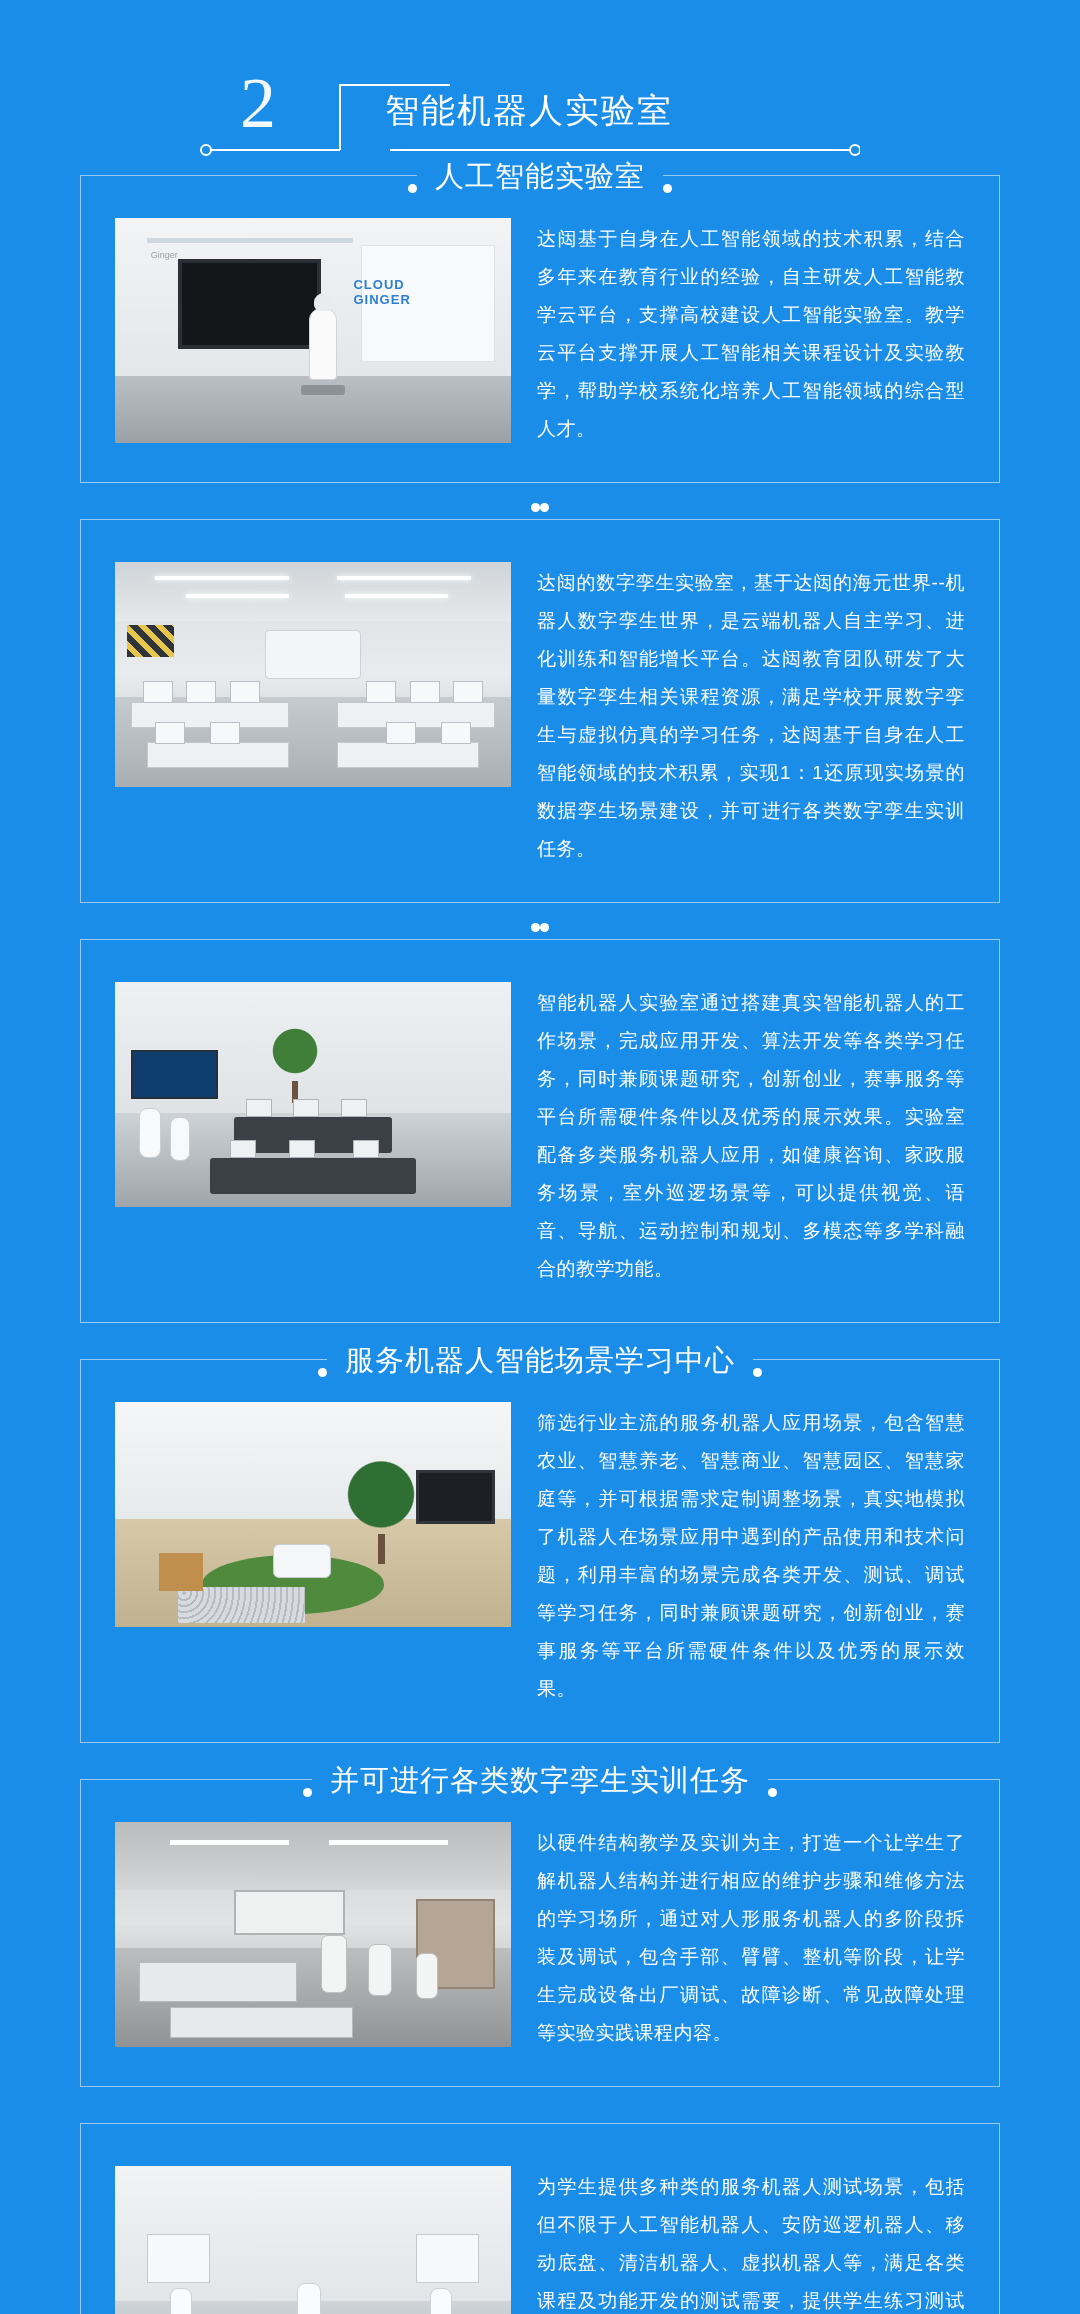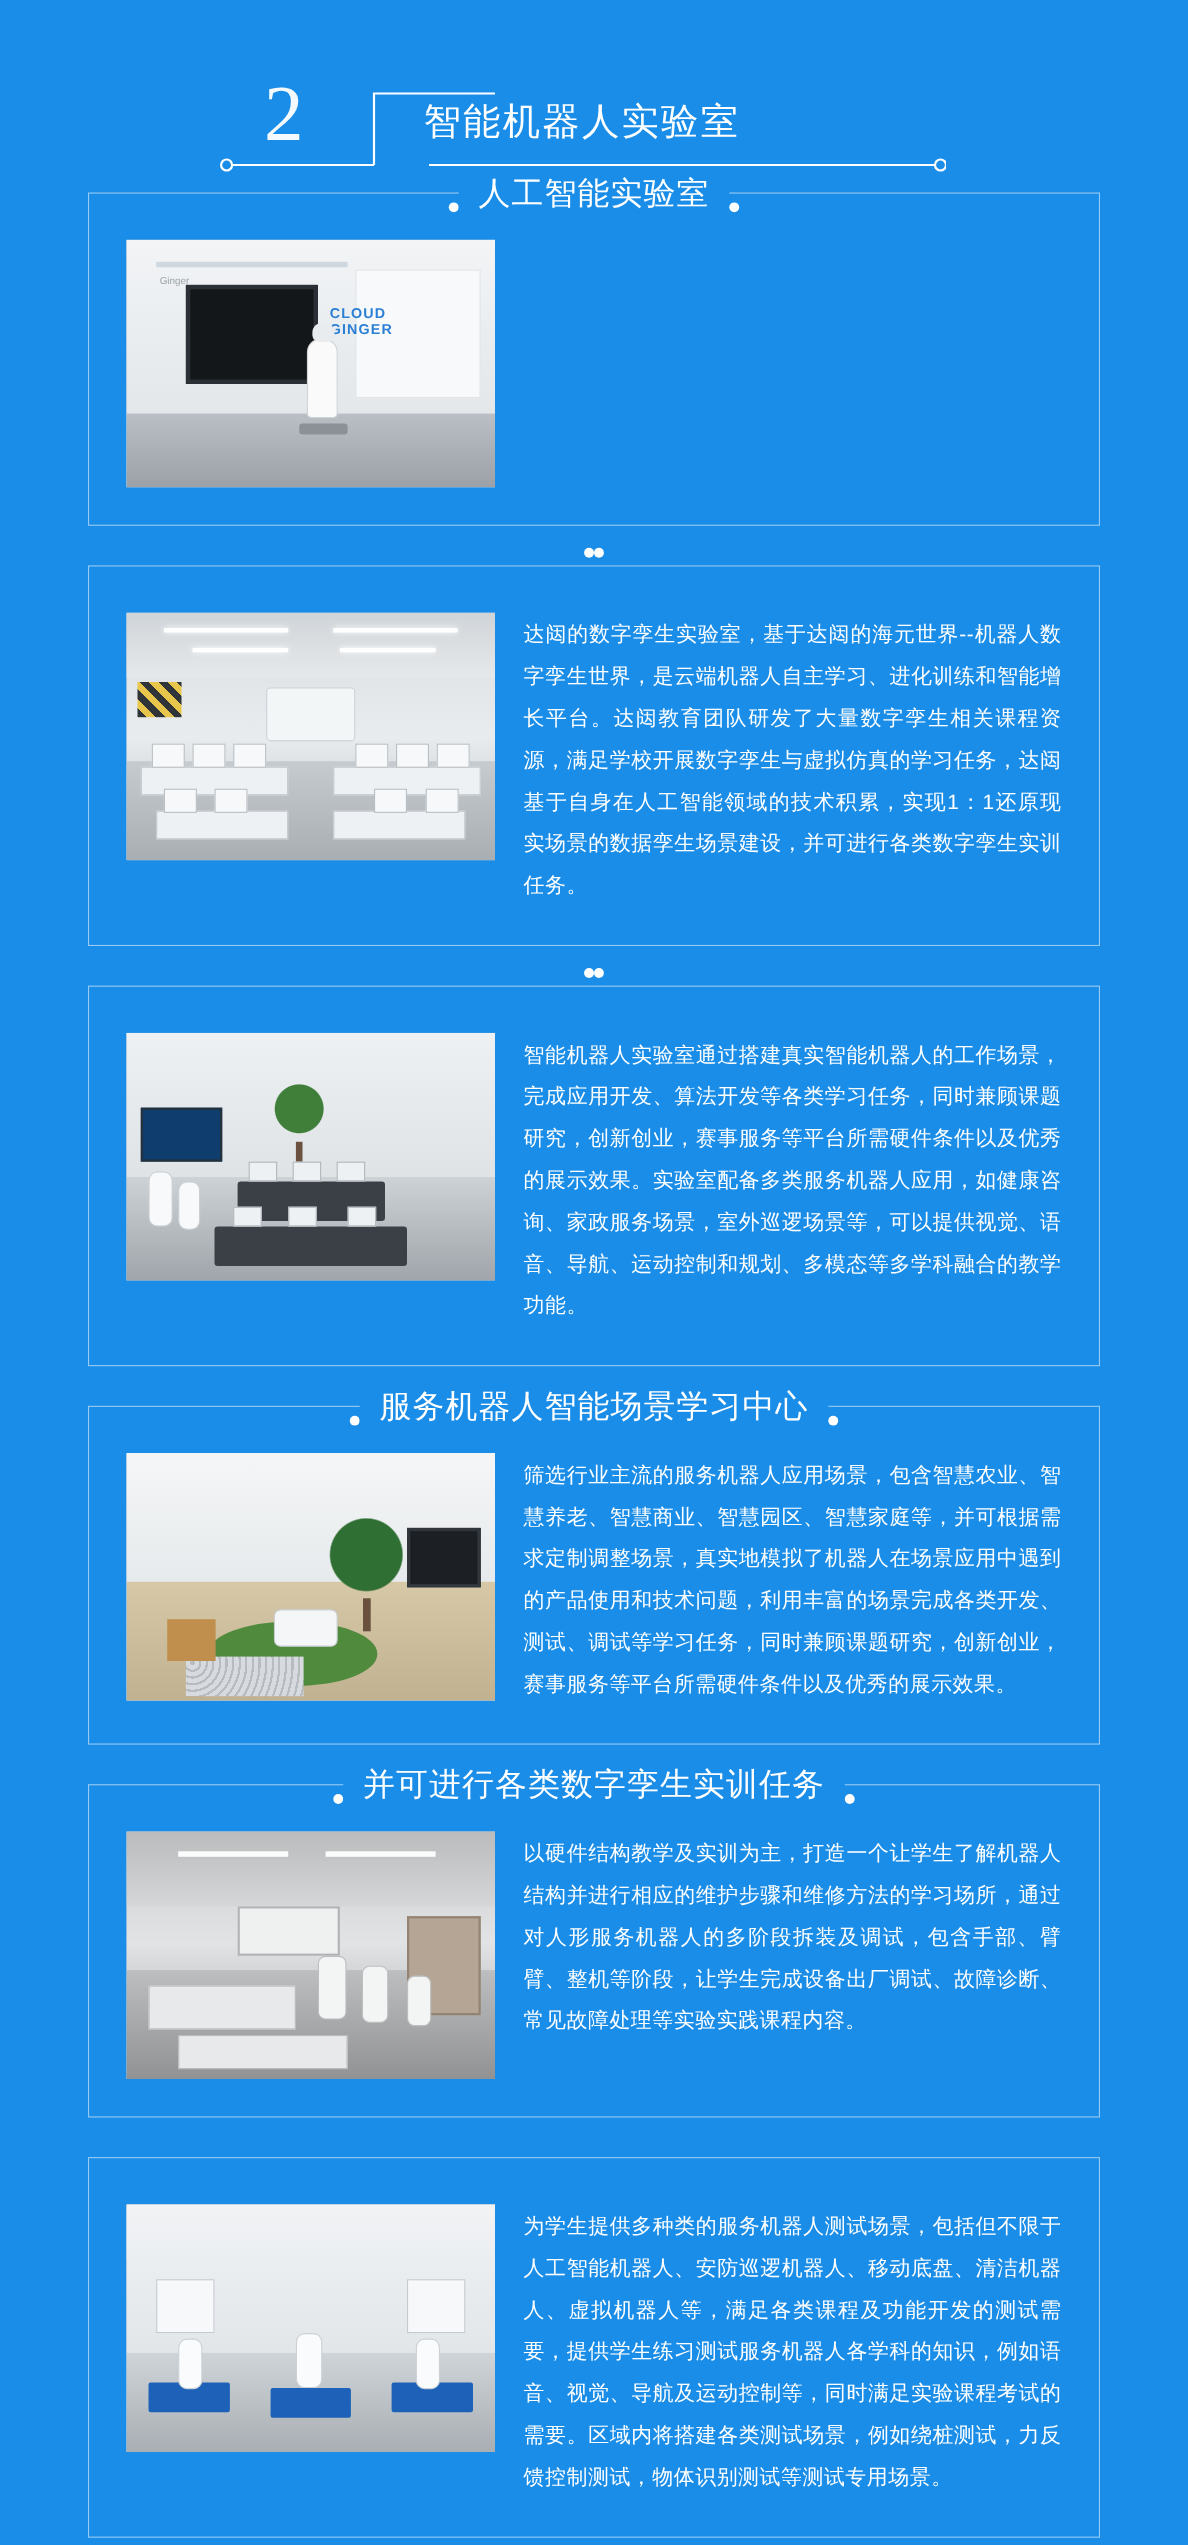--- a/index.html
+++ b/index.html
@@ -73,21 +73,21 @@
     background: #ffffff;
     flex: 0 0 auto;
   }
   .section-body {
     display: flex;
     align-items: flex-start;
     gap: 26px;
   }
   .thumb {
     flex: 0 0 auto;
-    width: 335px;
+    width: 396px;
     height: 225px;
     overflow: hidden;
     position: relative;
     background: #cfd4d8;
   }
   .desc {
     flex: 1 1 auto;
     font-size: 19px;
     line-height: 38px;
     color: #ffffff;
@@ -192,20 +192,21 @@
           <div class="floor"></div>
         <div class="strip"></div>
         <div class="tag">Ginger</div>
         <div class="tv"></div>
         <div class="panelR"></div>
         <div class="logo">CLOUD GINGER</div>
         <div class="robot"></div>
         <div class="base"></div>
       </div>
     </div>
+    <div class="desc">达闼基于自身在人工智能领域的技术积累，结合多年来在教育行业的经验，自主研发人工智能教学云平台，支撑高校建设人工智能实验室。教学云平台支撑开展人工智能相关课程设计及实验教学，帮助学校系统化培养人工智能领域的综合型人才。</div>
   </div>
 </div>
 
 <div class="section">
   <div class="section-title-wrap">
     <span class="dot"></span>
     <span class="dot"></span>
   </div>
   <div class="section-body">
     <div class="thumb">

